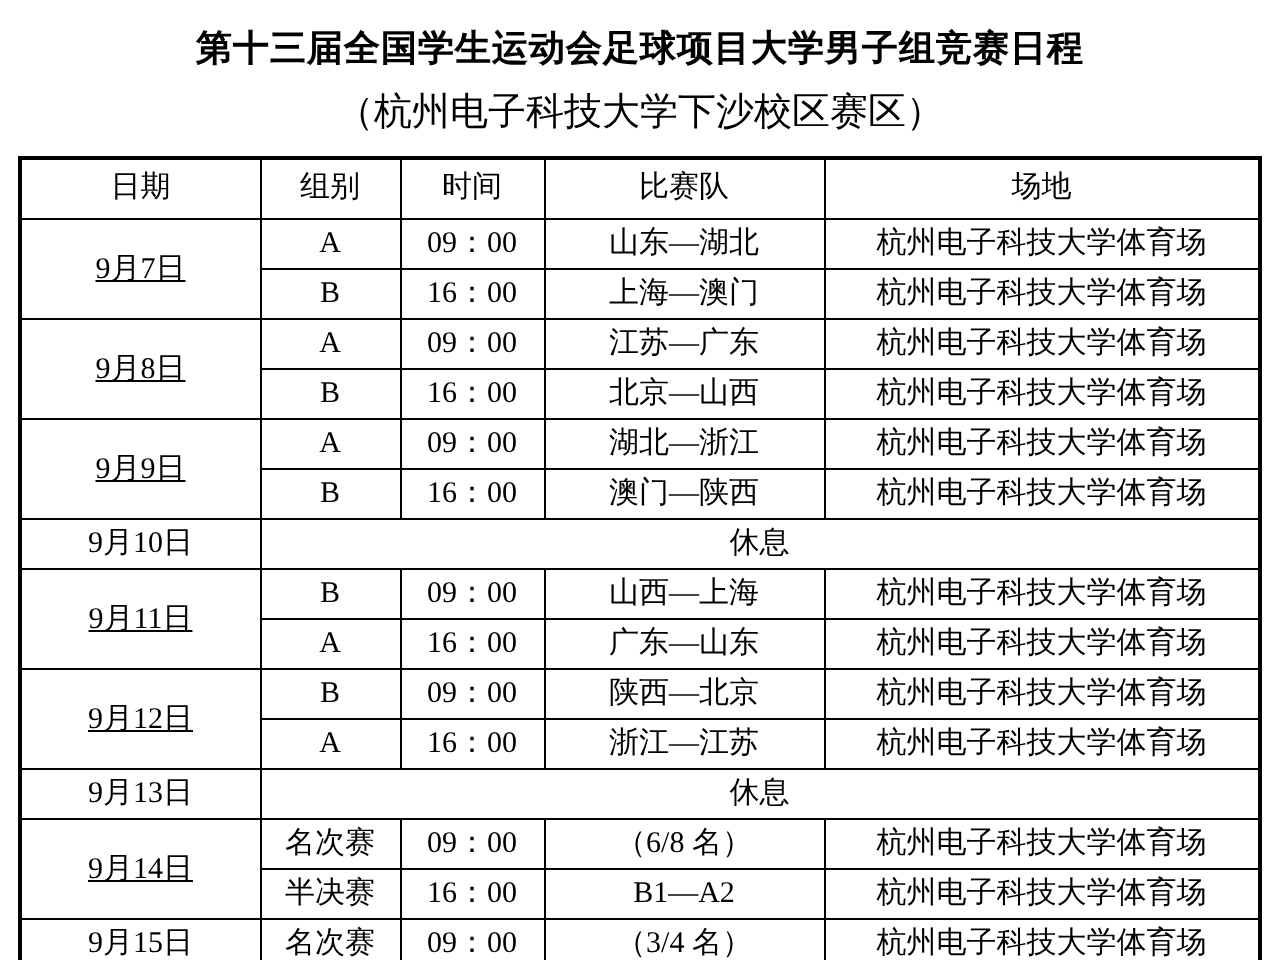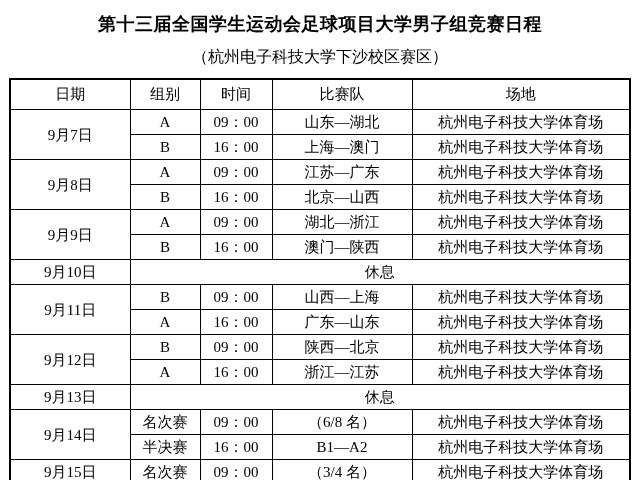--- a/index.html
+++ b/index.html
@@ -15,21 +15,21 @@
     margin: 0 0 9px 0;
     text-align: center;
     font-size: 18px;
     font-weight: bold;
     letter-spacing: 0.5px;
     line-height: 24px;
   }
   .doc-subtitle {
     margin: 0 0 9px 0;
     text-align: center;
-    font-size: 16px;
+    font-size: 19px;
     font-weight: normal;
     line-height: 24px;
   }
   table.schedule {
     border-collapse: collapse;
     table-layout: fixed;
     margin: 0 auto;
     width: 620px;
     border: 2px solid #000;
     font-size: 15px;
@@ -39,21 +39,21 @@
     padding: 0;
     text-align: center;
     vertical-align: middle;
     height: 24px;
     line-height: 24px;
     overflow: hidden;
     white-space: nowrap;
     font-weight: normal;
   }
   table.schedule th { height: 29px; line-height: 29px; }
-  td.date-span { vertical-align: top; }
+  td.date-span { vertical-align: top; text-decoration: underline; }
   col.c-date  { width: 120px; }
   col.c-group { width: 70px;  }
   col.c-time  { width: 72px;  }
   col.c-match { width: 140px; }
   col.c-venue { width: 218px; }
 </style>
 </head>
 <body>
 
 <div class="page">

